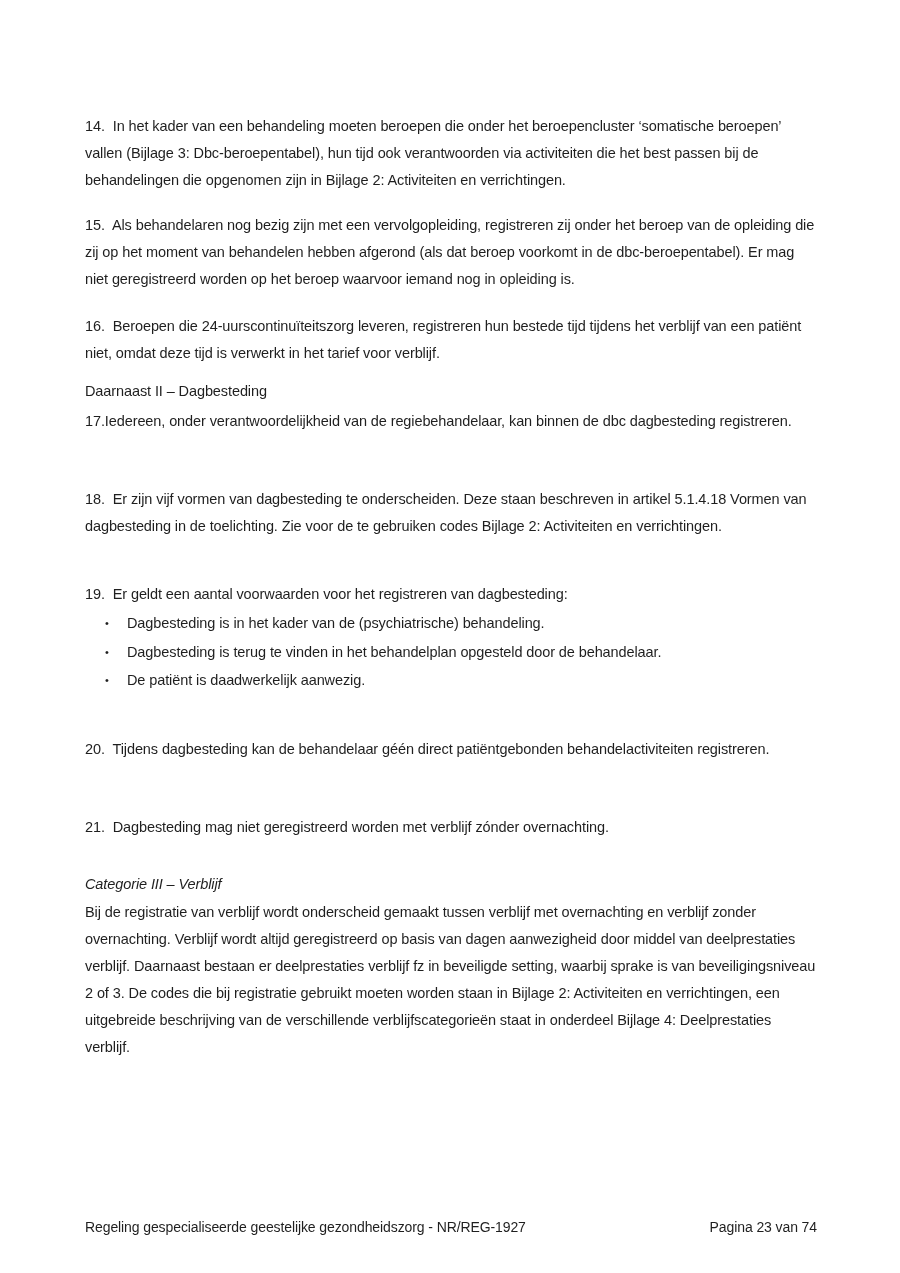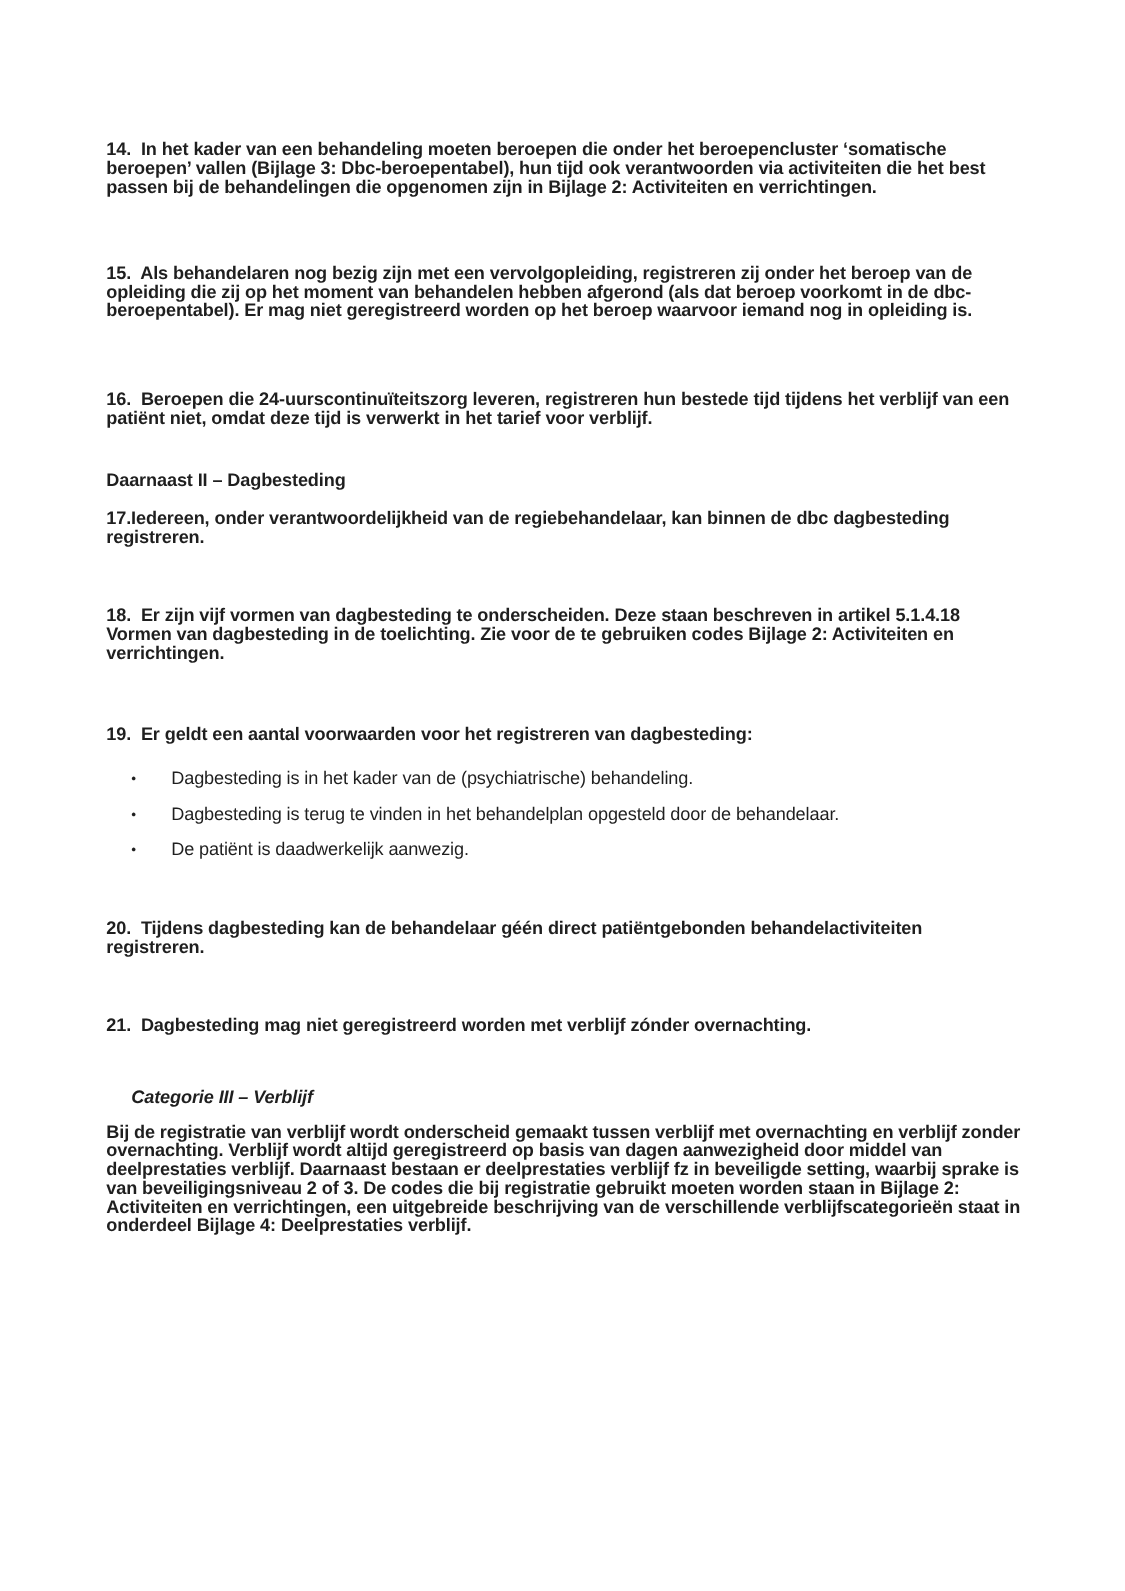--- a/index.html
+++ b/index.html
@@ -15,28 +15,26 @@
     font-family: "Liberation Sans", "DejaVu Sans", sans-serif;
     color: #1f1f1f;
     overflow: hidden;
   }
   .para {
     position: absolute;
     left: 85px;
     width: 732px;
     margin: 0;
     font-size: 14.5px;
-    line-height: 15px;
+    line-height: 27px;
     letter-spacing: -0.1px;
     white-space: pre-wrap;
-    font-weight: bold;
   }
   .it {
     font-style: italic;
-    margin-left: 20px;
   }
   .bullets {
     position: absolute;
     left: 85px;
     width: 732px;
   }
   .bullet-item {
     display: flex;
     align-items: flex-start;
     margin-bottom: 9px;
@@ -46,21 +44,20 @@
   }
   .bullet-marker {
     width: 22px;
     padding-left: 20px;
     flex: 0 0 auto;
     font-size: 11px;
     line-height: 19.5px;
   }
   .bullet-text {
     flex: 1 1 auto;
-    margin-left: 10px;
   }
   .footer {
     position: absolute;
     left: 85px;
     width: 732px;
     display: flex;
     justify-content: space-between;
     font-size: 14px;
     line-height: 18px;
     letter-spacing: -0.1px;
@@ -103,14 +100,18 @@
   <p class="para" style="top:736px">20.  Tijdens dagbesteding kan de behandelaar géén direct patiëntgebonden behandelactiviteiten registreren.</p>
 
   <p class="para" style="top:814px">21.  Dagbesteding mag niet geregistreerd worden met verblijf zónder overnachting.</p>
 
   <p class="para it" style="top:871px">Categorie III – Verblijf</p>
 
   <p class="para" style="top:899px">Bij de registratie van verblijf wordt onderscheid gemaakt tussen verblijf met overnachting en verblijf zonder overnachting. Verblijf wordt altijd geregistreerd op basis van dagen aanwezigheid door middel van deelprestaties verblijf. Daarnaast bestaan er deelprestaties verblijf fz in beveiligde setting, waarbij sprake is van beveiligingsniveau 2 of 3. De codes die bij registratie gebruikt moeten worden staan in Bijlage 2: Activiteiten en verrichtingen, een uitgebreide beschrijving van de verschillende verblijfscategorieën staat in onderdeel Bijlage 4: Deelprestaties verblijf.</p>
 
 
 
+  <div class="footer" style="top:1218px">
+    <span>Regeling gespecialiseerde geestelijke gezondheidszorg - NR/REG-1927</span>
+    <span>Pagina 23 van 74</span>
+  </div>
 
 </div>
 
 </body></html>

